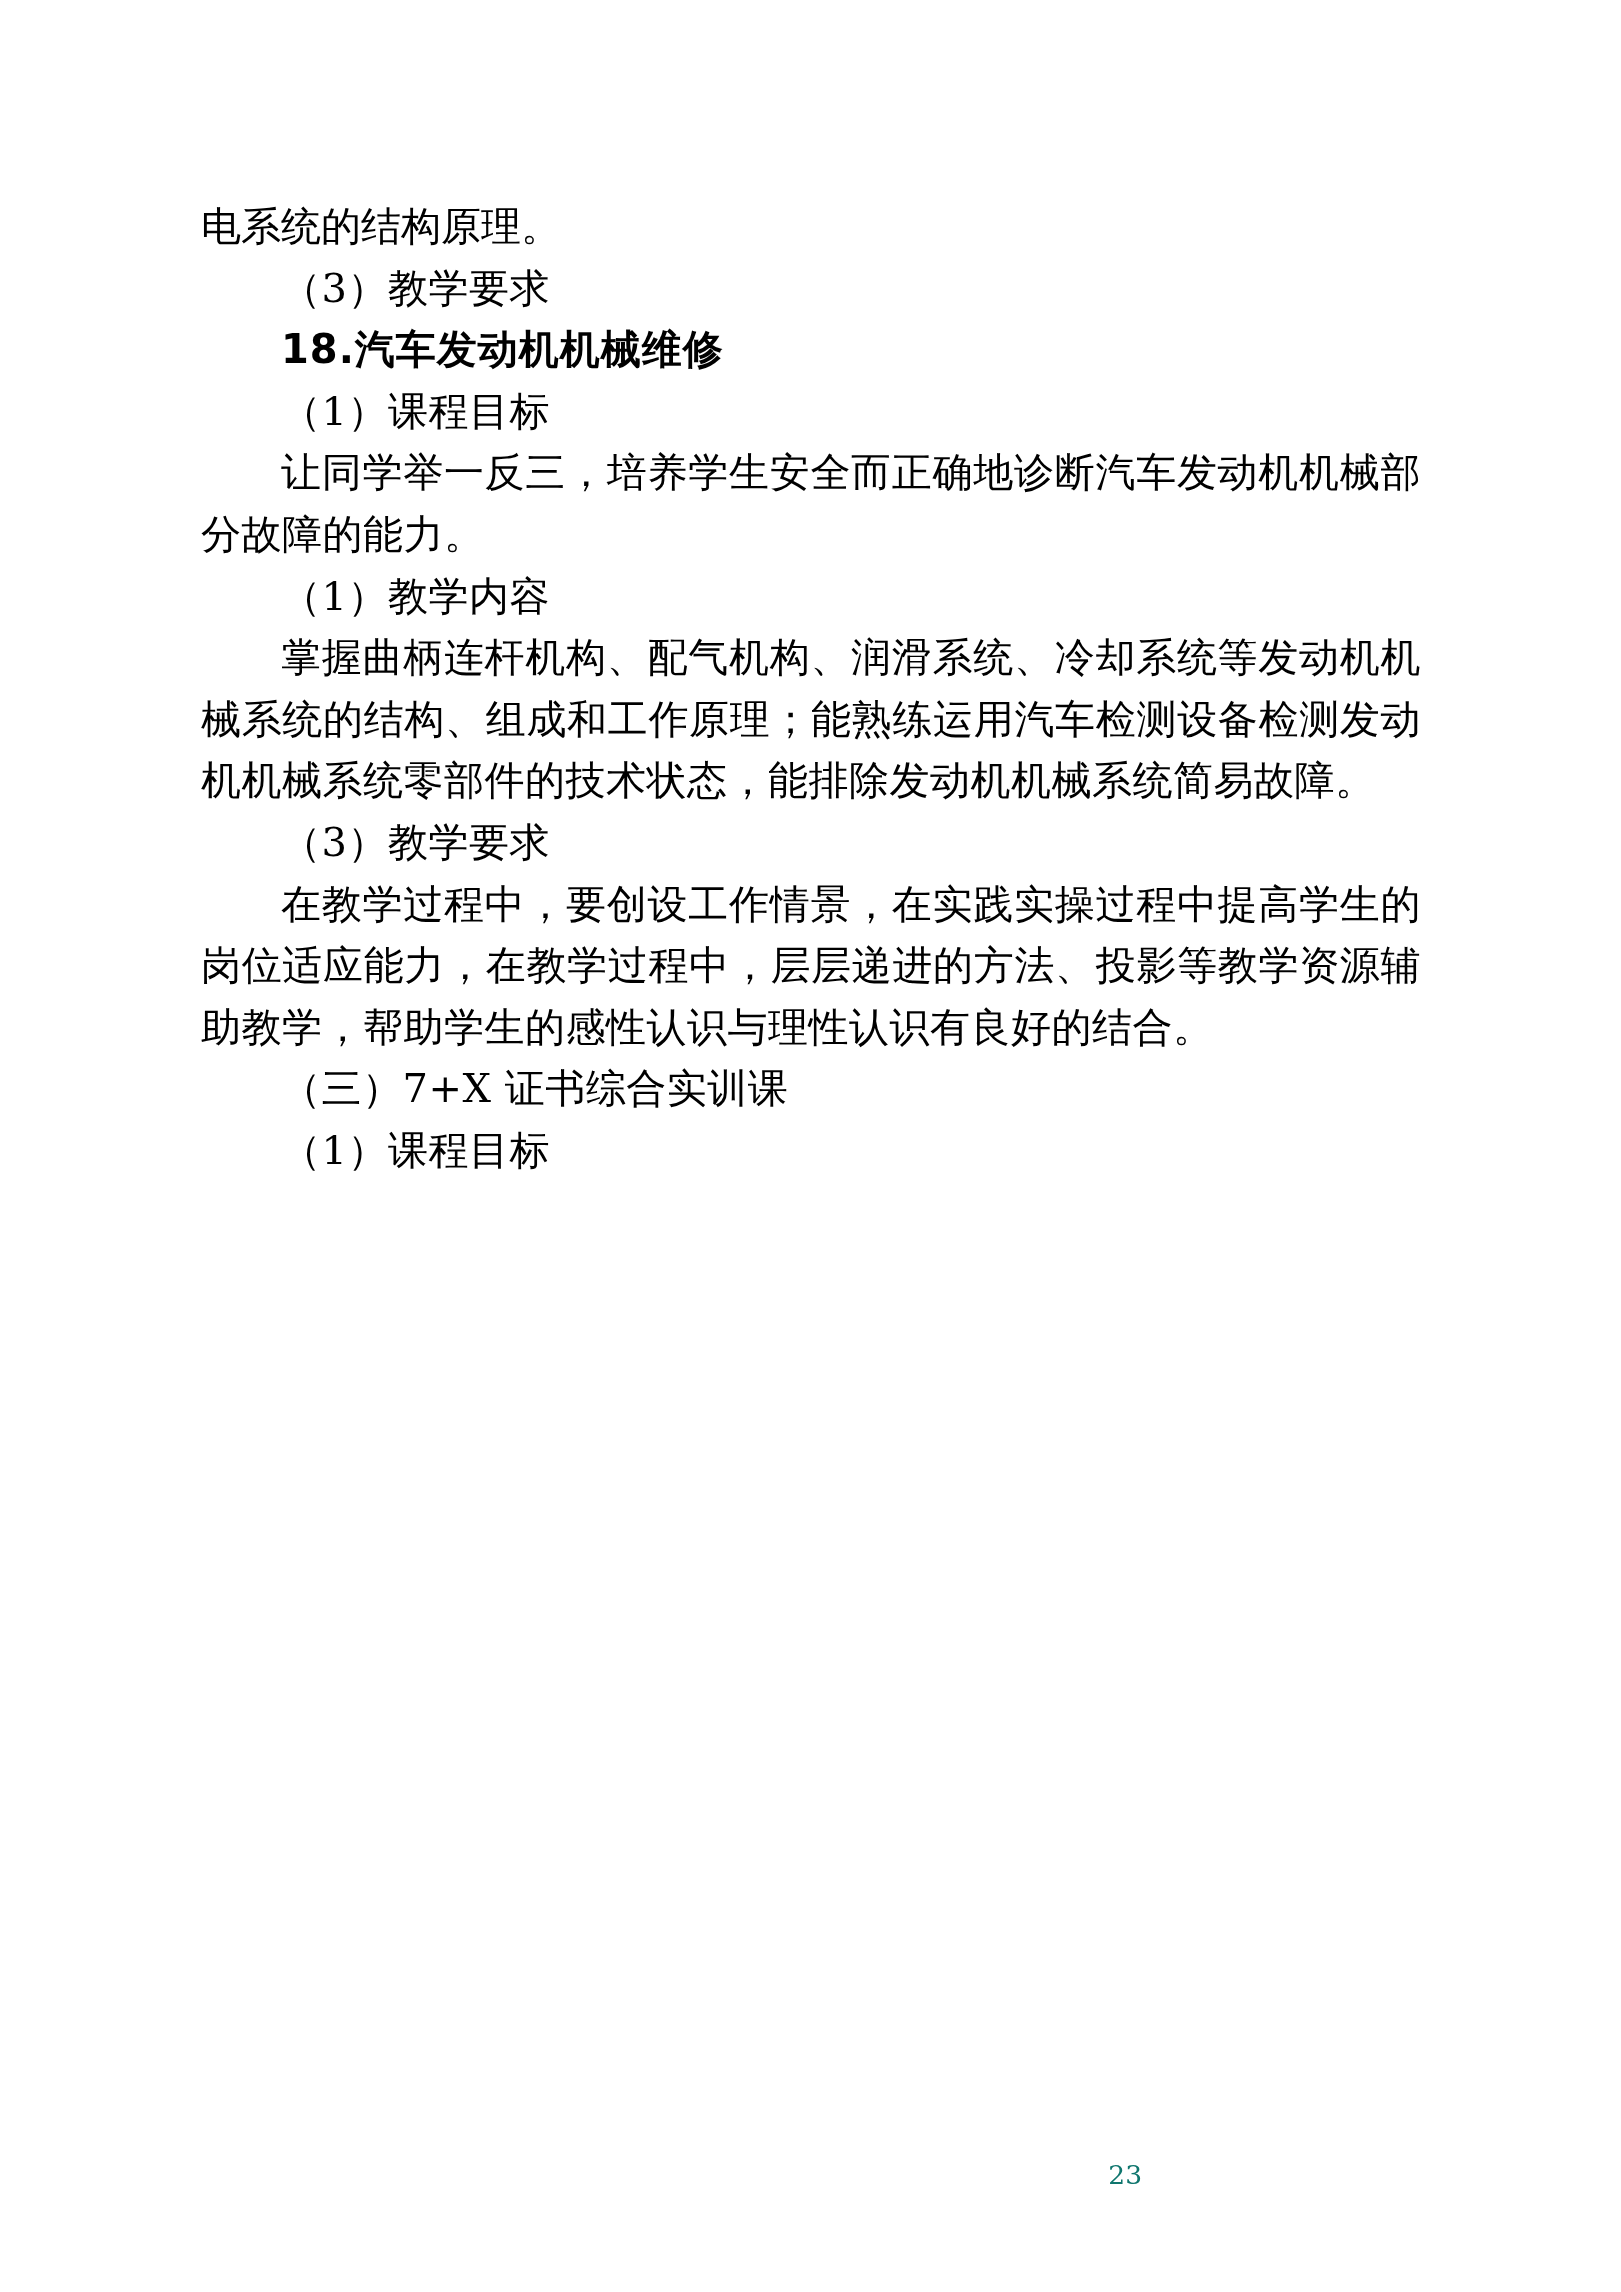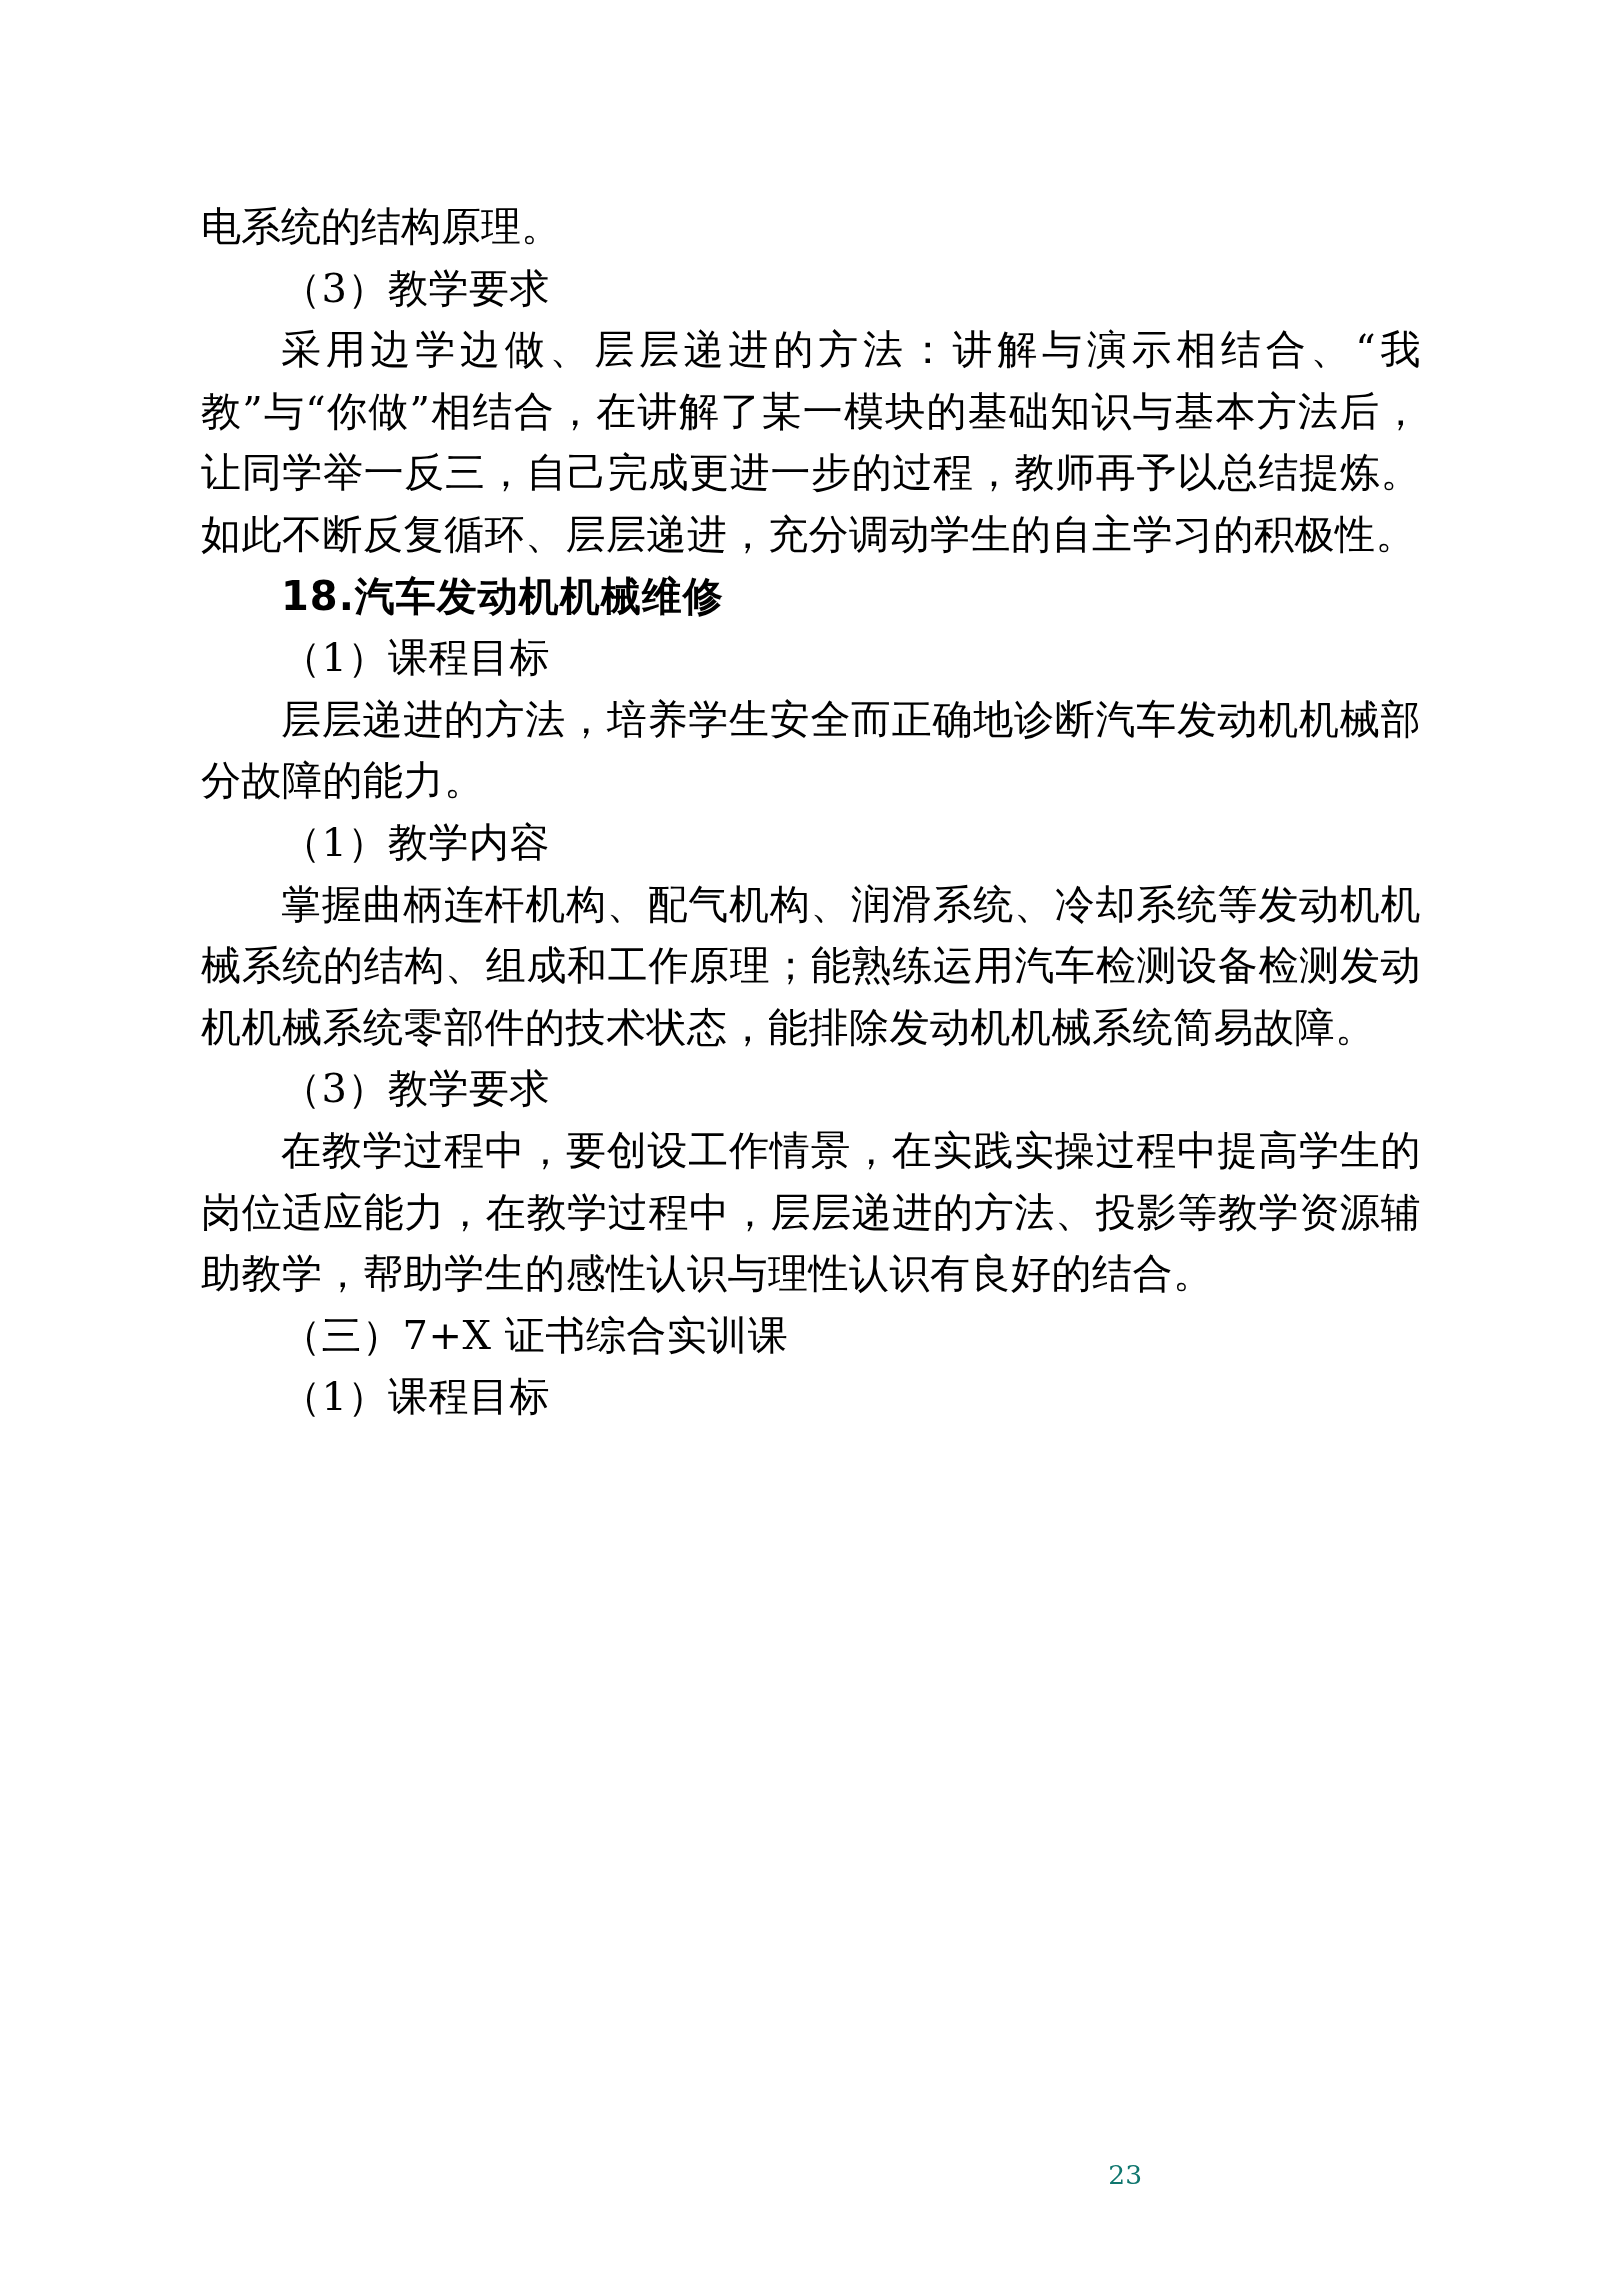--- a/index.html
+++ b/index.html
@@ -58,27 +58,26 @@
 </head>
 <body>
 
 <div class="page">
   <div class="doc-body">
 
     <p class="tight">电系统的结构原理。</p>
 
     <p class="indent">（3）教学要求</p>
 
-    <p class="indent">采用边学边做、层层递进的方法：讲解与演示相结合、“我教”与“你做”相结合，在讲解了某一模块的基础知识与基本方法后，让同学举一反三，自己完成更进一步的过程，教师再予以总结提炼。如此不断反复循环、层层递进，充分调动学生的自主学习的积极性。</p>
 
     <p class="heading">18.汽车发动机机械维修</p>
 
     <p class="indent">（1）课程目标</p>
 
-    <p class="indent">层层递进的方法，培养学生安全而正确地诊断汽车发动机机械部分故障的能力。</p>
+    <p class="indent">让同学举一反三，培养学生安全而正确地诊断汽车发动机机械部分故障的能力。</p>
 
     <p class="indent">（1）教学内容</p>
 
     <p class="indent">掌握曲柄连杆机构、配气机构、润滑系统、冷却系统等发动机机械系统的结构、组成和工作原理；能熟练运用汽车检测设备检测发动机机械系统零部件的技术状态，能排除发动机机械系统简易故障。</p>
 
     <p class="indent">（3）教学要求</p>
 
     <p class="indent">在教学过程中，要创设工作情景，在实践实操过程中提高学生的岗位适应能力，在教学过程中，层层递进的方法、投影等教学资源辅助教学，帮助学生的感性认识与理性认识有良好的结合。</p>
 
     <p class="indent">（三）7+X 证书综合实训课</p>

